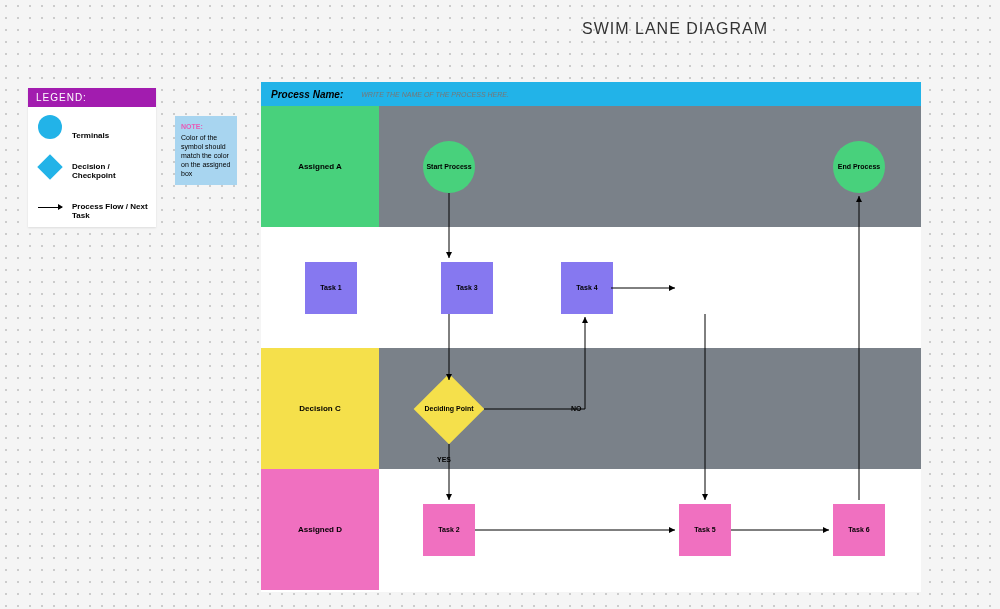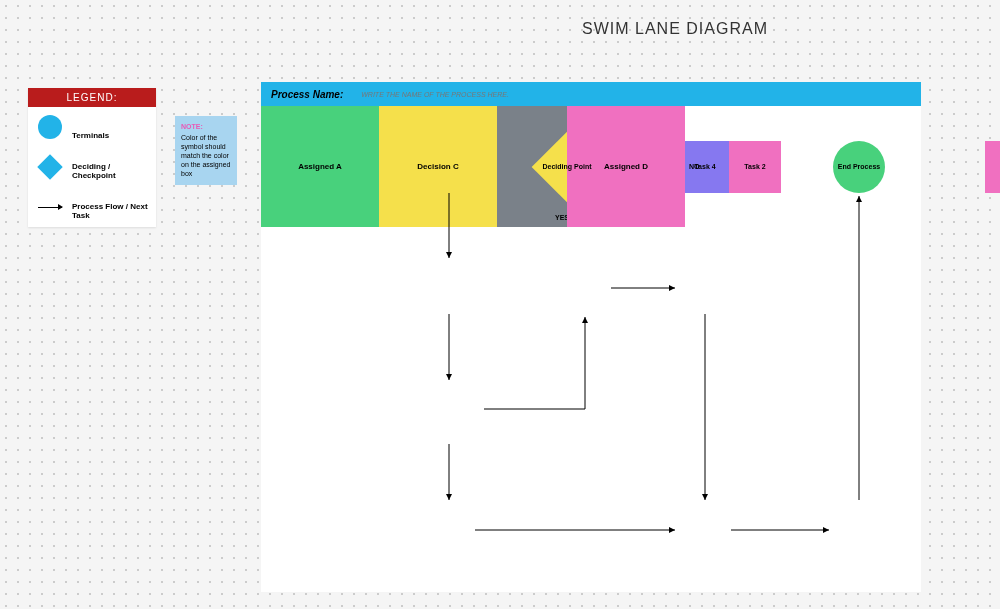--- a/index.html
+++ b/index.html
@@ -1,35 +1,35 @@
 <!DOCTYPE html>
 <html><head>
 <meta charset="utf-8">
 <style>
 *{box-sizing:border-box;margin:0;padding:0}
 body{font-family:Arial,Helvetica,sans-serif;background:#f5f5f5;width:1000px;height:609px;overflow:hidden;position:relative}
 .dots{position:absolute;inset:0;background-image:radial-gradient(circle,#ccc 0.8px,transparent 0.8px);background-size:12px 12px;z-index:0}
 .title{position:absolute;top:20px;left:445px;width:460px;text-align:center;font-size:16px;font-weight:400;font-family:'Arial Narrow',Arial,sans-serif;letter-spacing:1px;color:#333;z-index:2}
 .legend{position:absolute;top:88px;left:28px;width:128px;background:#fff;z-index:2;box-shadow:0 1px 2px rgba(0,0,0,0.1)}
-.legend-head{background:#b91c1c;color:#fff;text-align:center;font-size:10px;padding:4px 0;letter-spacing:1px}
+.legend-head{background:#a21caf;color:#fff;font-size:10px;padding:4px 8px;letter-spacing:1px}
 .legend-row{display:flex;align-items:flex-end;padding:6px 8px;gap:8px}
 .legend-icon{width:28px;height:28px;flex-shrink:0;display:flex;align-items:center;justify-content:center}
 .circle{width:24px;height:24px;background:#22b3e8;border-radius:50%}
 .square{width:22px;height:22px;background:#22b3e8}
 .diamond{width:18px;height:18px;background:#22b3e8;transform:rotate(45deg)}
 .arrow{width:24px;height:1px;background:#000;position:relative}
 .arrow:after{content:"";position:absolute;right:-1px;top:-3px;border-left:5px solid #000;border-top:3.5px solid transparent;border-bottom:3.5px solid transparent}
 .legend-label{font-size:8px;font-weight:700;line-height:1.2}
 .note{position:absolute;top:116px;left:175px;width:62px;background:#a8d5f0;padding:6px;font-size:7px;line-height:1.3;z-index:2}
 .note-title{color:#e85ab6;font-weight:700;font-size:7px;margin-bottom:2px}
 .diagram{position:absolute;top:82px;left:261px;width:660px;height:510px;background:#fff;z-index:2}
 .pname-bar{height:24px;background:#22b3e8;display:flex;align-items:center;padding:0 10px;gap:18px}
 .pname-label{font-size:10px;font-weight:700;font-style:italic;color:#000}
 .pname-hint{font-size:7px;color:#777;font-style:italic}
-.lanes{display:flex;flex-direction:row}
+.lanes{display:flex;flex-direction:column}
 .lane{display:flex;height:121px;position:relative}
 .lane-head{width:118px;display:flex;align-items:center;justify-content:center;font-size:8px;font-weight:700}
 .lane-body{flex:1;position:relative}
 .lane-a .lane-head{background:#48d17c}
 .lane-a .lane-body{background:#7a8189}
 .lane-b .lane-head{background:#8678f0}
 .lane-b .lane-body{background:#fff}
 .lane-c .lane-head{background:#f5e04b}
 .lane-c .lane-body{background:#7a8189}
 .lane-d .lane-head{background:#f070c0}
@@ -57,21 +57,21 @@
   <div class="legend-row">
     <div class="legend-icon">
         <div class="circle"></div>
       </div>
     <div class="legend-label">Terminals</div>
   </div>
   <div class="legend-row">
     <div class="legend-icon">
         <div class="diamond"></div>
       </div>
-    <div class="legend-label">Deciding / Checkpoint</div>
+    <div class="legend-label">Decision / Checkpoint</div>
   </div>
   <div class="legend-row">
     <div class="legend-icon">
         <div class="arrow"></div>
       </div>
     <div class="legend-label">Process Flow / Next Task</div>
   </div>
 </div>
 
 <div class="note">

